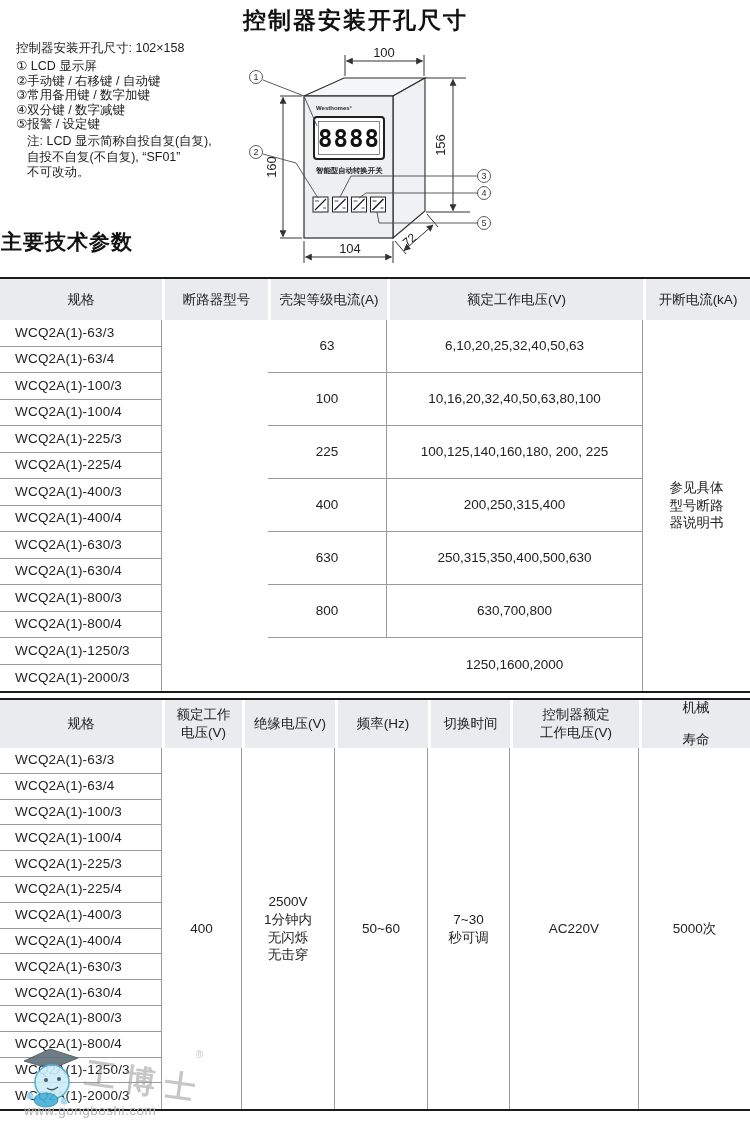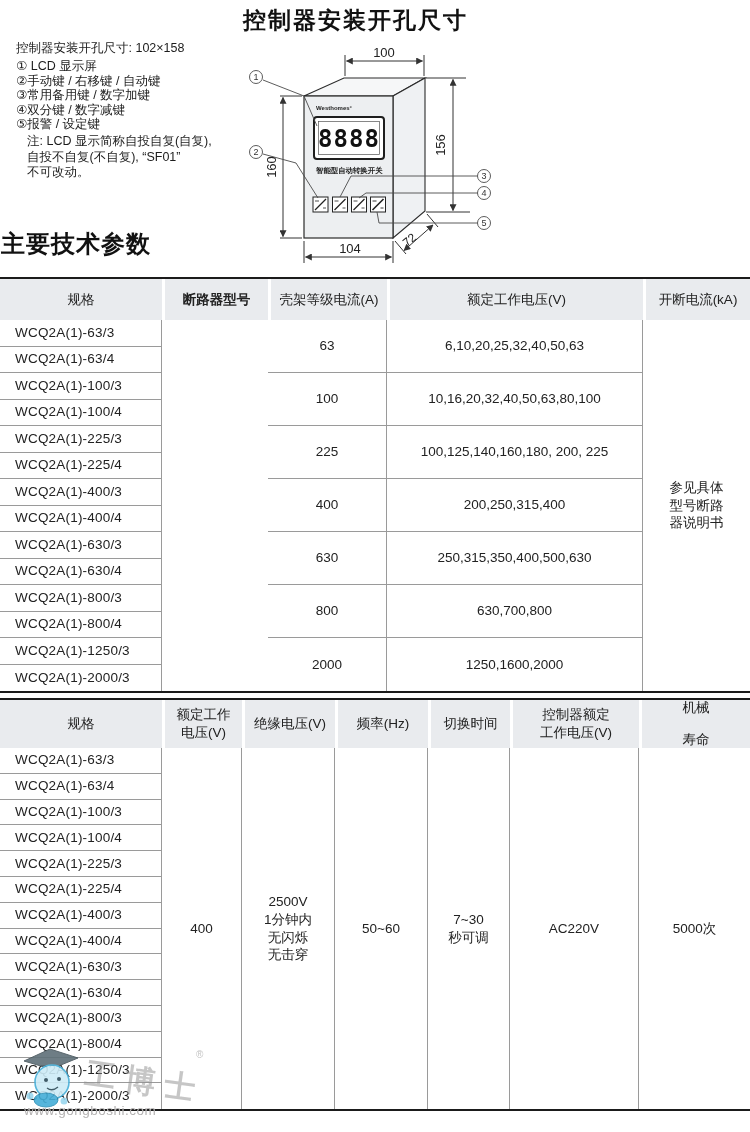--- a/index.html
+++ b/index.html
@@ -6,21 +6,21 @@
   body{
     width:750px;height:1132px;position:relative;background:#fff;overflow:hidden;
     font-family:"Liberation Sans","DejaVu Sans",sans-serif;color:#1c1c1c;
     -webkit-font-smoothing:antialiased;
   }
   .abs{position:absolute;}
   .page-title{left:243px;top:5px;font-size:23px;font-weight:bold;letter-spacing:2px;color:#111;}
   .cutout-line{left:16px;top:40px;font-size:12.5px;text-align:right;}
   .legend{left:16px;top:59px;font-size:12.5px;line-height:14.5px;}
   .note{left:27px;top:134px;font-size:12.5px;line-height:15.5px;}
-  .section-title{left:1px;top:228px;font-size:24px;font-weight:bold;letter-spacing:1px;color:#111;}
+  .section-title{left:1px;top:228px;font-size:21px;font-weight:bold;letter-spacing:1px;color:#111;}
   .diagram{left:240px;top:40px;}
 
   
   .t-wrap{
     position:absolute;left:0;width:750px;display:grid;background:#fff;
     border-top:2px solid #1b1b1b;border-bottom:2px solid #1b1b1b;
   }
   .t1{top:277px;grid-template-columns:162px 106px 119px 256px 107px;
       grid-template-rows:41px repeat(14,26.5px);}
   .t2{top:698px;grid-template-columns:162px 80px 93px 93px 82px 129px 111px;
@@ -168,21 +168,21 @@
       <circle cx="244" cy="183" r="6.5" fill="#fff" stroke="#4a4a4a" stroke-width="0.9"></circle>
       <text x="244" y="186.4">5</text>
     </g>
   </g>
 </svg>
 
 <div class="t-wrap t1">
     <div class="td th" style="grid-area: 1 / 1;">
       <div>规格</div>
     </div>
-    <div class="td th gap" style="grid-area: 1 / 2; font-weight: bold;">
+    <div class="td th gap" style="grid-area: 1 / 2;">
       <div>断路器型号</div>
     </div>
     <div class="td th gap" style="grid-area: 1 / 4;">
       <div>额定工作电压(V)</div>
     </div>
     <div class="td th gap" style="grid-area: 1 / 3;">
       <div>壳架等级电流(A)</div>
     </div>
     <div class="td th gap" style="grid-area: 1 / 5;">
       <div>开断电流(kA)</div>
@@ -257,23 +257,20 @@
       <div>630</div>
     </div>
     <div class="td br bb" style="grid-area: 10 / 4 / span 2;">
       <div>250,315,350,400,500,630</div>
     </div>
     <div class="td br bb" style="grid-area: 12 / 3 / span 2;">
       <div>800</div>
     </div>
     <div class="td br bb" style="grid-area: 12 / 4 / span 2;">
       <div>630,700,800</div>
-    </div>
-    <div class="td br" style="grid-area: 14 / 3 / span 2;">
-      <div>2000</div>
     </div>
     <div class="td br" style="grid-area: 14 / 4 / span 2;">
       <div>1250,1600,2000</div>
     </div>
     <div class="td " style="grid-area: 2 / 5 / span 14;">
       <div>参见具体</div>
       <div>型号断路</div>
       <div>器说明书</div>
     </div>
   </div>

